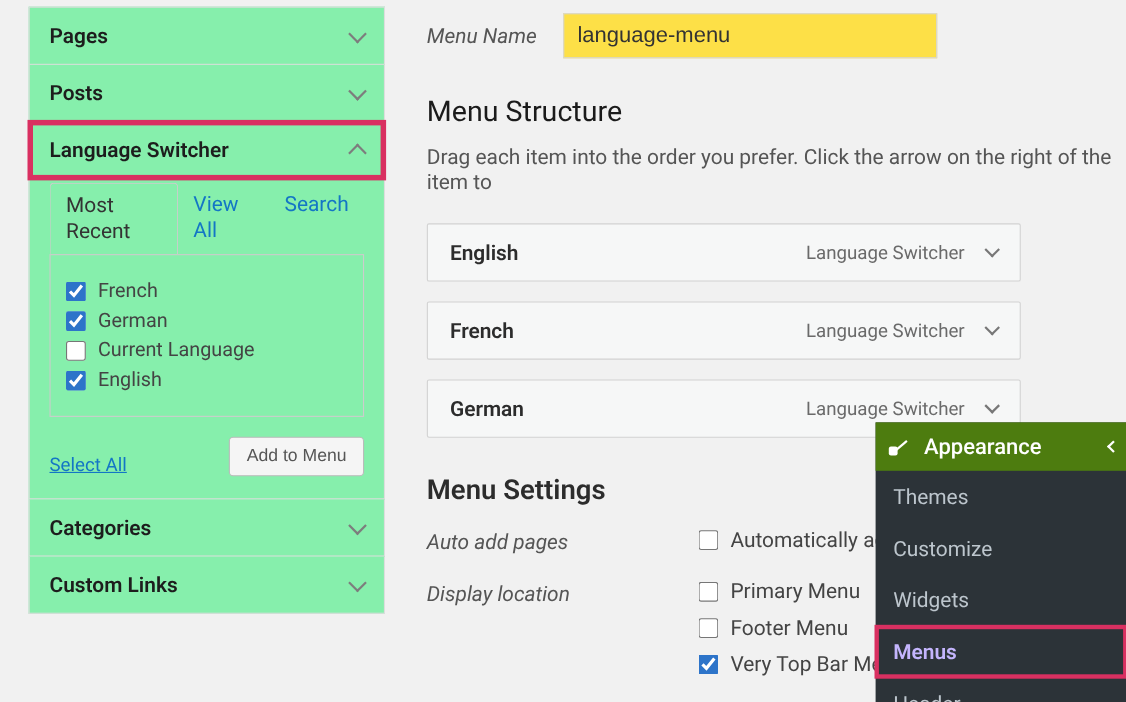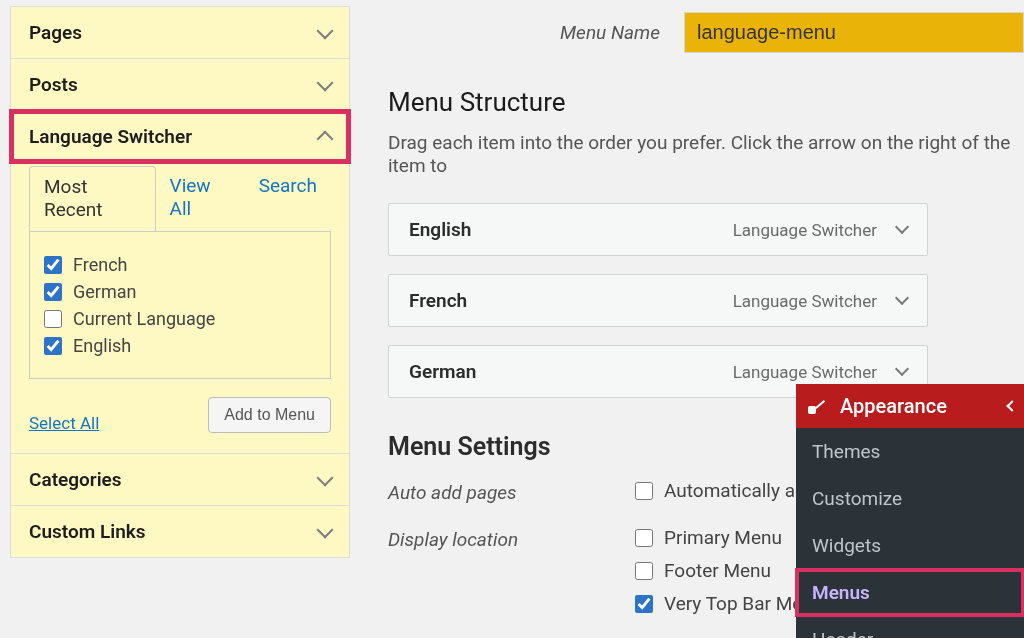--- a/index.html
+++ b/index.html
@@ -9,21 +9,21 @@
     color:#2c2c2c;
     font-size:18px;
     width:1024px;
     height:638px;
     overflow:hidden;
   }
   .layout { display:flex; gap:38px; padding-top:6px; }
 
   
   .sidebar { width:350px; padding-left:10px; }
-  .metabox { background:#fef9c3; border:1px solid #ddd; }
+  .metabox { background:#86efac; border:1px solid #ddd;margin-left:16px; }
   .metabox + .metabox { border-top:0; }
   .metabox-head { display:flex; align-items:center; justify-content:space-between;
     padding:14px 18px; font-weight:600; font-size:19px; color:#1d1d1d; cursor:pointer; }
   .chev { width:12px; height:12px; border-right:2px solid #7d7d7d;
     border-bottom:2px solid #7d7d7d; transform:rotate(45deg); margin-top:-4px; }
   .chev.up { transform:rotate(-135deg); margin-top:4px; }
   .highlight-red { outline:5px solid #d93061; outline-offset:-3px; }
   .metabox-body { padding:4px 18px 20px 18px; }
   .tabs { display:flex; gap:0; font-size:19px; }
   .tabs .tab { padding:8px 14px 10px 14px; color:#1376c5; cursor:pointer; }
@@ -35,24 +35,24 @@
   input[type=checkbox] { width:18px; height:18px; accent-color:#2d74c9;
     cursor:pointer; }
   .meta-actions { display:flex; align-items:flex-end; justify-content:space-between;
     margin-top:18px; }
   .select-all { color:#1376c5; text-decoration:underline; cursor:pointer; font-size:17px; }
   .btn { background:#f5f5f5; border:1px solid #bbb; border-radius:4px;
     padding:8px 15px; color:#555; font-size:16px; cursor:pointer; }
 
   
   .main { flex:1; padding-top:6px; }
-  .menu-name-row { display:flex; align-items:center; gap:24px; margin-bottom:34px;justify-content:flex-end; }
+  .menu-name-row { display:flex; align-items:center; gap:24px; margin-bottom:34px; }
   .menu-name-row .lbl { font-style:italic; color:#555; font-size:19px; }
   .menu-name-row input.textfield { width:340px; font-size:20px; padding:8px 12px;
-    background:#eab308; border:1px solid #d6d6d6; color:#333; }
+    background:#fde047; border:1px solid #d6d6d6; color:#333; }
 
   h2.section-title { font-size:26px; font-weight:400; color:#1b1b1b;
     margin-bottom:14px; }
   .instr { color:#555; font-size:19px; margin-bottom:26px; }
 
   .menu-item { display:flex; align-items:center; justify-content:space-between;
     background:#f6f7f7; border:1px solid #d2d2d2; border-radius:2px;
     padding:14px 20px 14px 20px; margin-bottom:18px; width:540px; }
   .menu-item .ti { font-weight:600; font-size:19px; }
   .menu-item .ty { color:#6a6a6a; font-size:17px; display:flex; align-items:center; gap:20px; }
@@ -65,21 +65,21 @@
   .settings-row .slabel { width:230px; font-style:italic; color:#555; font-size:19px;
     padding-top:2px; }
   .settings-row .opts label { display:flex; align-items:center; gap:11px;
     font-size:19px; color:#444; margin-bottom:10px; }
   .subtxt { color:#888; font-size:17px; margin-left:6px; }
 
   
   .flyout { position:absolute; right:0; top:384px; width:228px;
     background:#2c3338; color:#fff; font-size:19px; }
   .flyout .flhead { display:flex; align-items:center; gap:12px;
-    background:#b91c1c; padding:10px 12px; font-weight:500; font-size:20px; }
+    background:#4d7c0f; padding:10px 12px; font-weight:500; font-size:20px; }
   .flyout .flitem { padding:12px 16px; color:#bdc6cd; cursor:pointer; }
   .flyout .flitem.hl { color:#c4b5fd; font-weight:600; outline:4px solid #d93061;
     outline-offset:-3px; }
   .brush { display:inline-block; position:relative; width:20px; height:20px; }
   .brush::before { content:""; position:absolute; width:8px; height:8px;
     background:#fff; border-radius:2px; left:0; top:10px; }
   .brush::after { content:""; position:absolute; width:13px; height:2px;
     background:#fff; transform:rotate(-40deg); left:5px; top:8px; }
   .headchev { width:8px; height:8px; border-left:2px solid #fff;
     border-bottom:2px solid #fff; transform:rotate(45deg); margin-left:auto;

